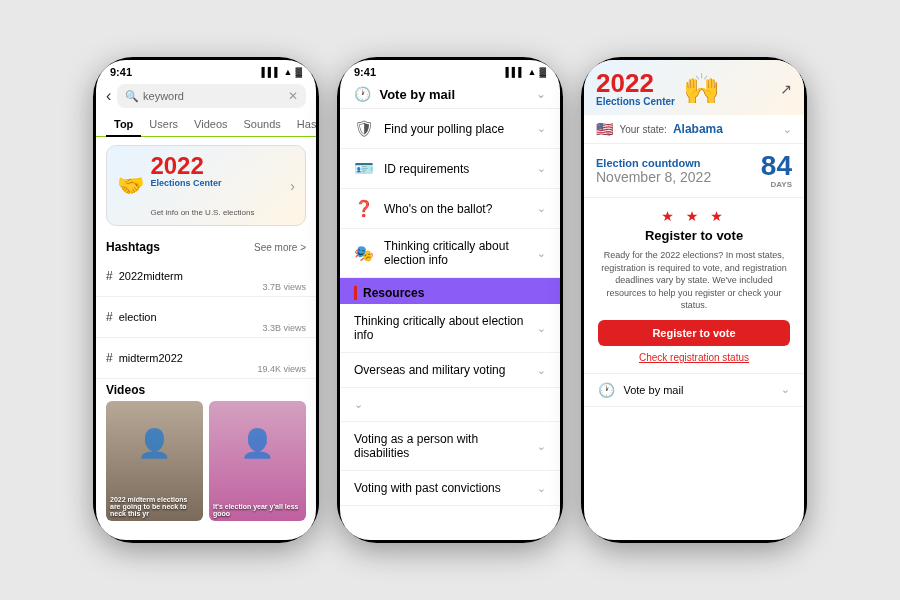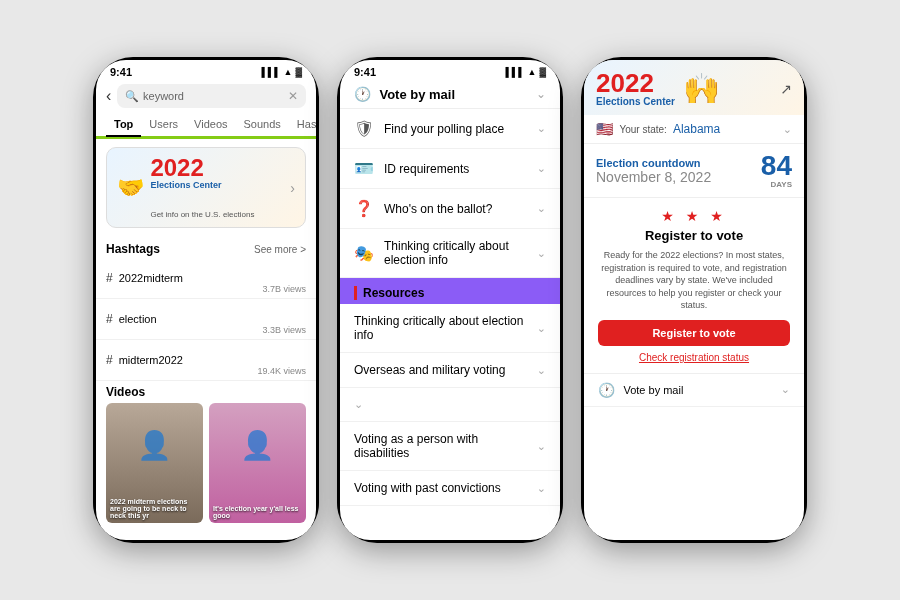--- a/index.html
+++ b/index.html
@@ -63,21 +63,21 @@
       padding: 5px 8px;
       font-size: 11px;
       color: #666;
       display: flex;
       align-items: center;
       gap: 4px;
     }
     .search-clear { font-size: 12px; color: #999; margin-left: auto; }
     .tabs-row {
       display: flex;
-      border-bottom: 3px solid #84cc16;
+      border-bottom: 1px solid #84cc16;
       padding: 0 10px;
     }
     .tab-item {
       font-size: 11px;
       padding: 6px 8px;
       color: #666;
       position: relative;
     }
     .tab-item.active {
       color: #000;
@@ -217,21 +217,21 @@
     .state-row {
       display: flex;
       align-items: center;
       padding: 6px 12px;
       border-bottom: 1px solid #eee;
       gap: 6px;
       background: #fff;
     }
     .state-flag { font-size: 14px; }
     .state-label { font-size: 10px; color: #555; }
-    .state-name { font-size: 12px; font-weight: 400; color: #1a5fa8; }
+    .state-name { font-size: 12px; font-weight: 700; color: #1a5fa8; }
     .state-chevron { font-size: 11px; color: #aaa; margin-left: auto; }
 
     .countdown-row {
       display: flex;
       align-items: center;
       padding: 8px 12px;
       background: #fff;
       border-bottom: 1px solid #eee;
       gap: 36px;
     }

